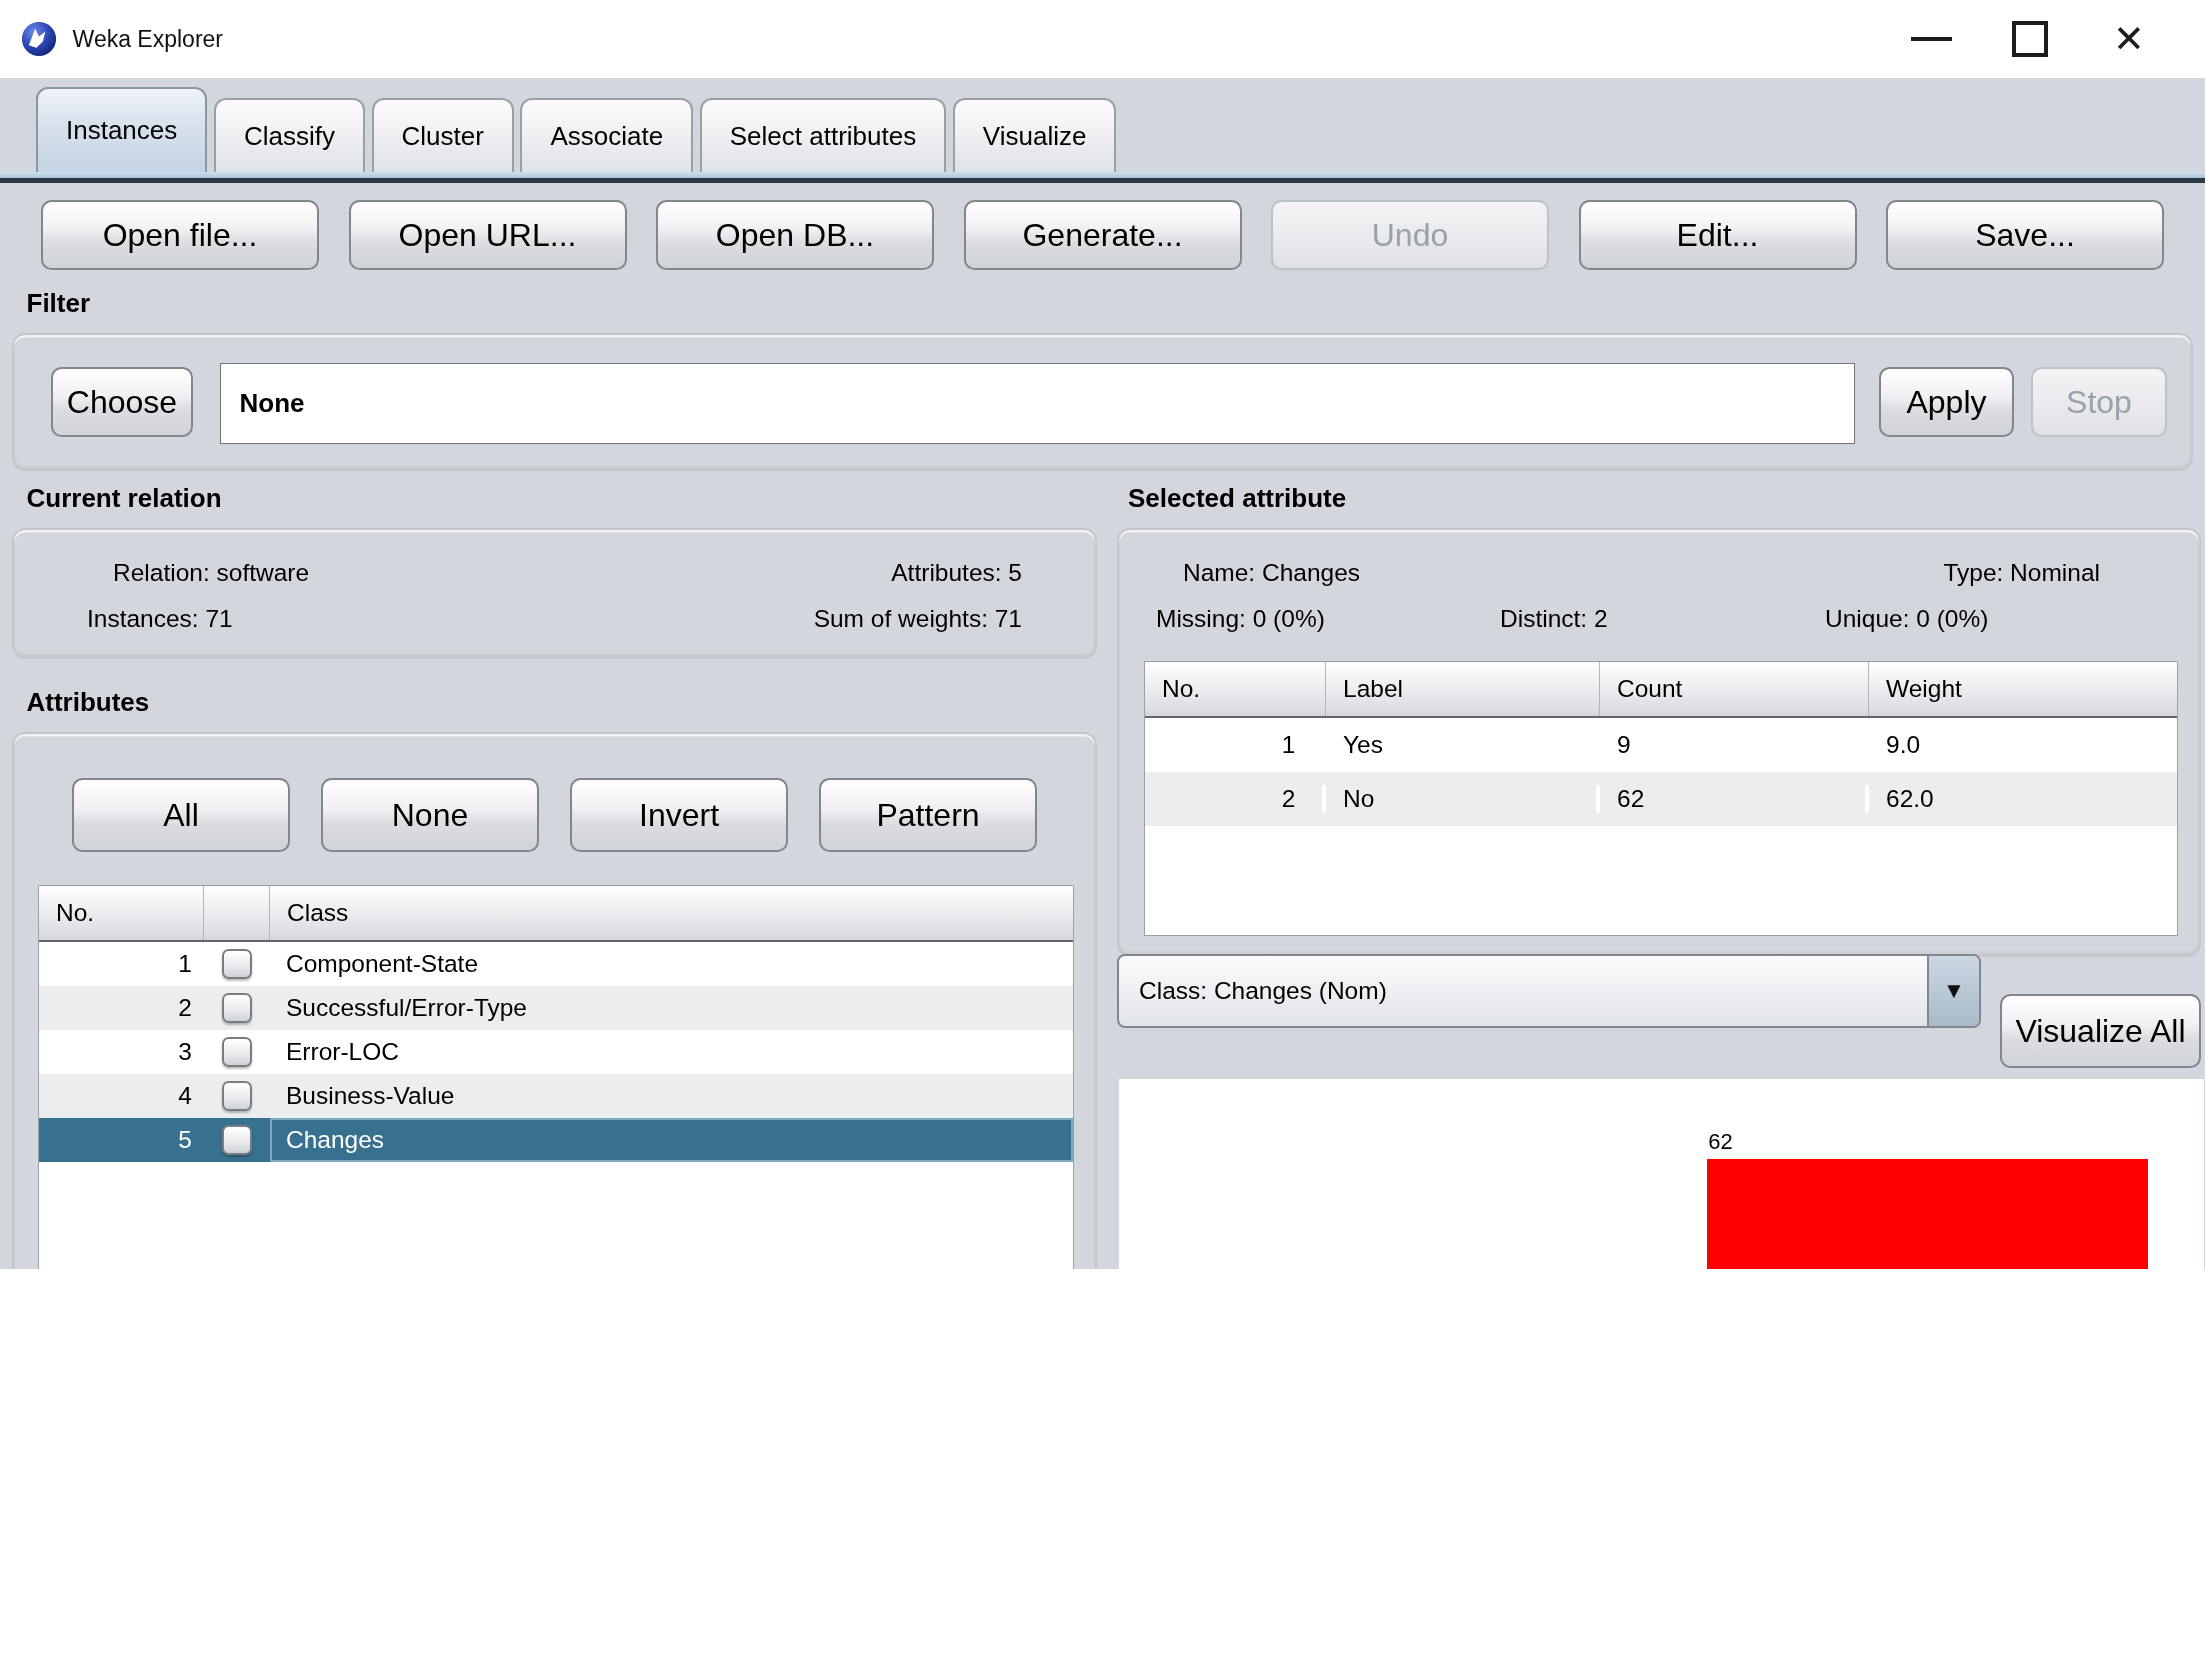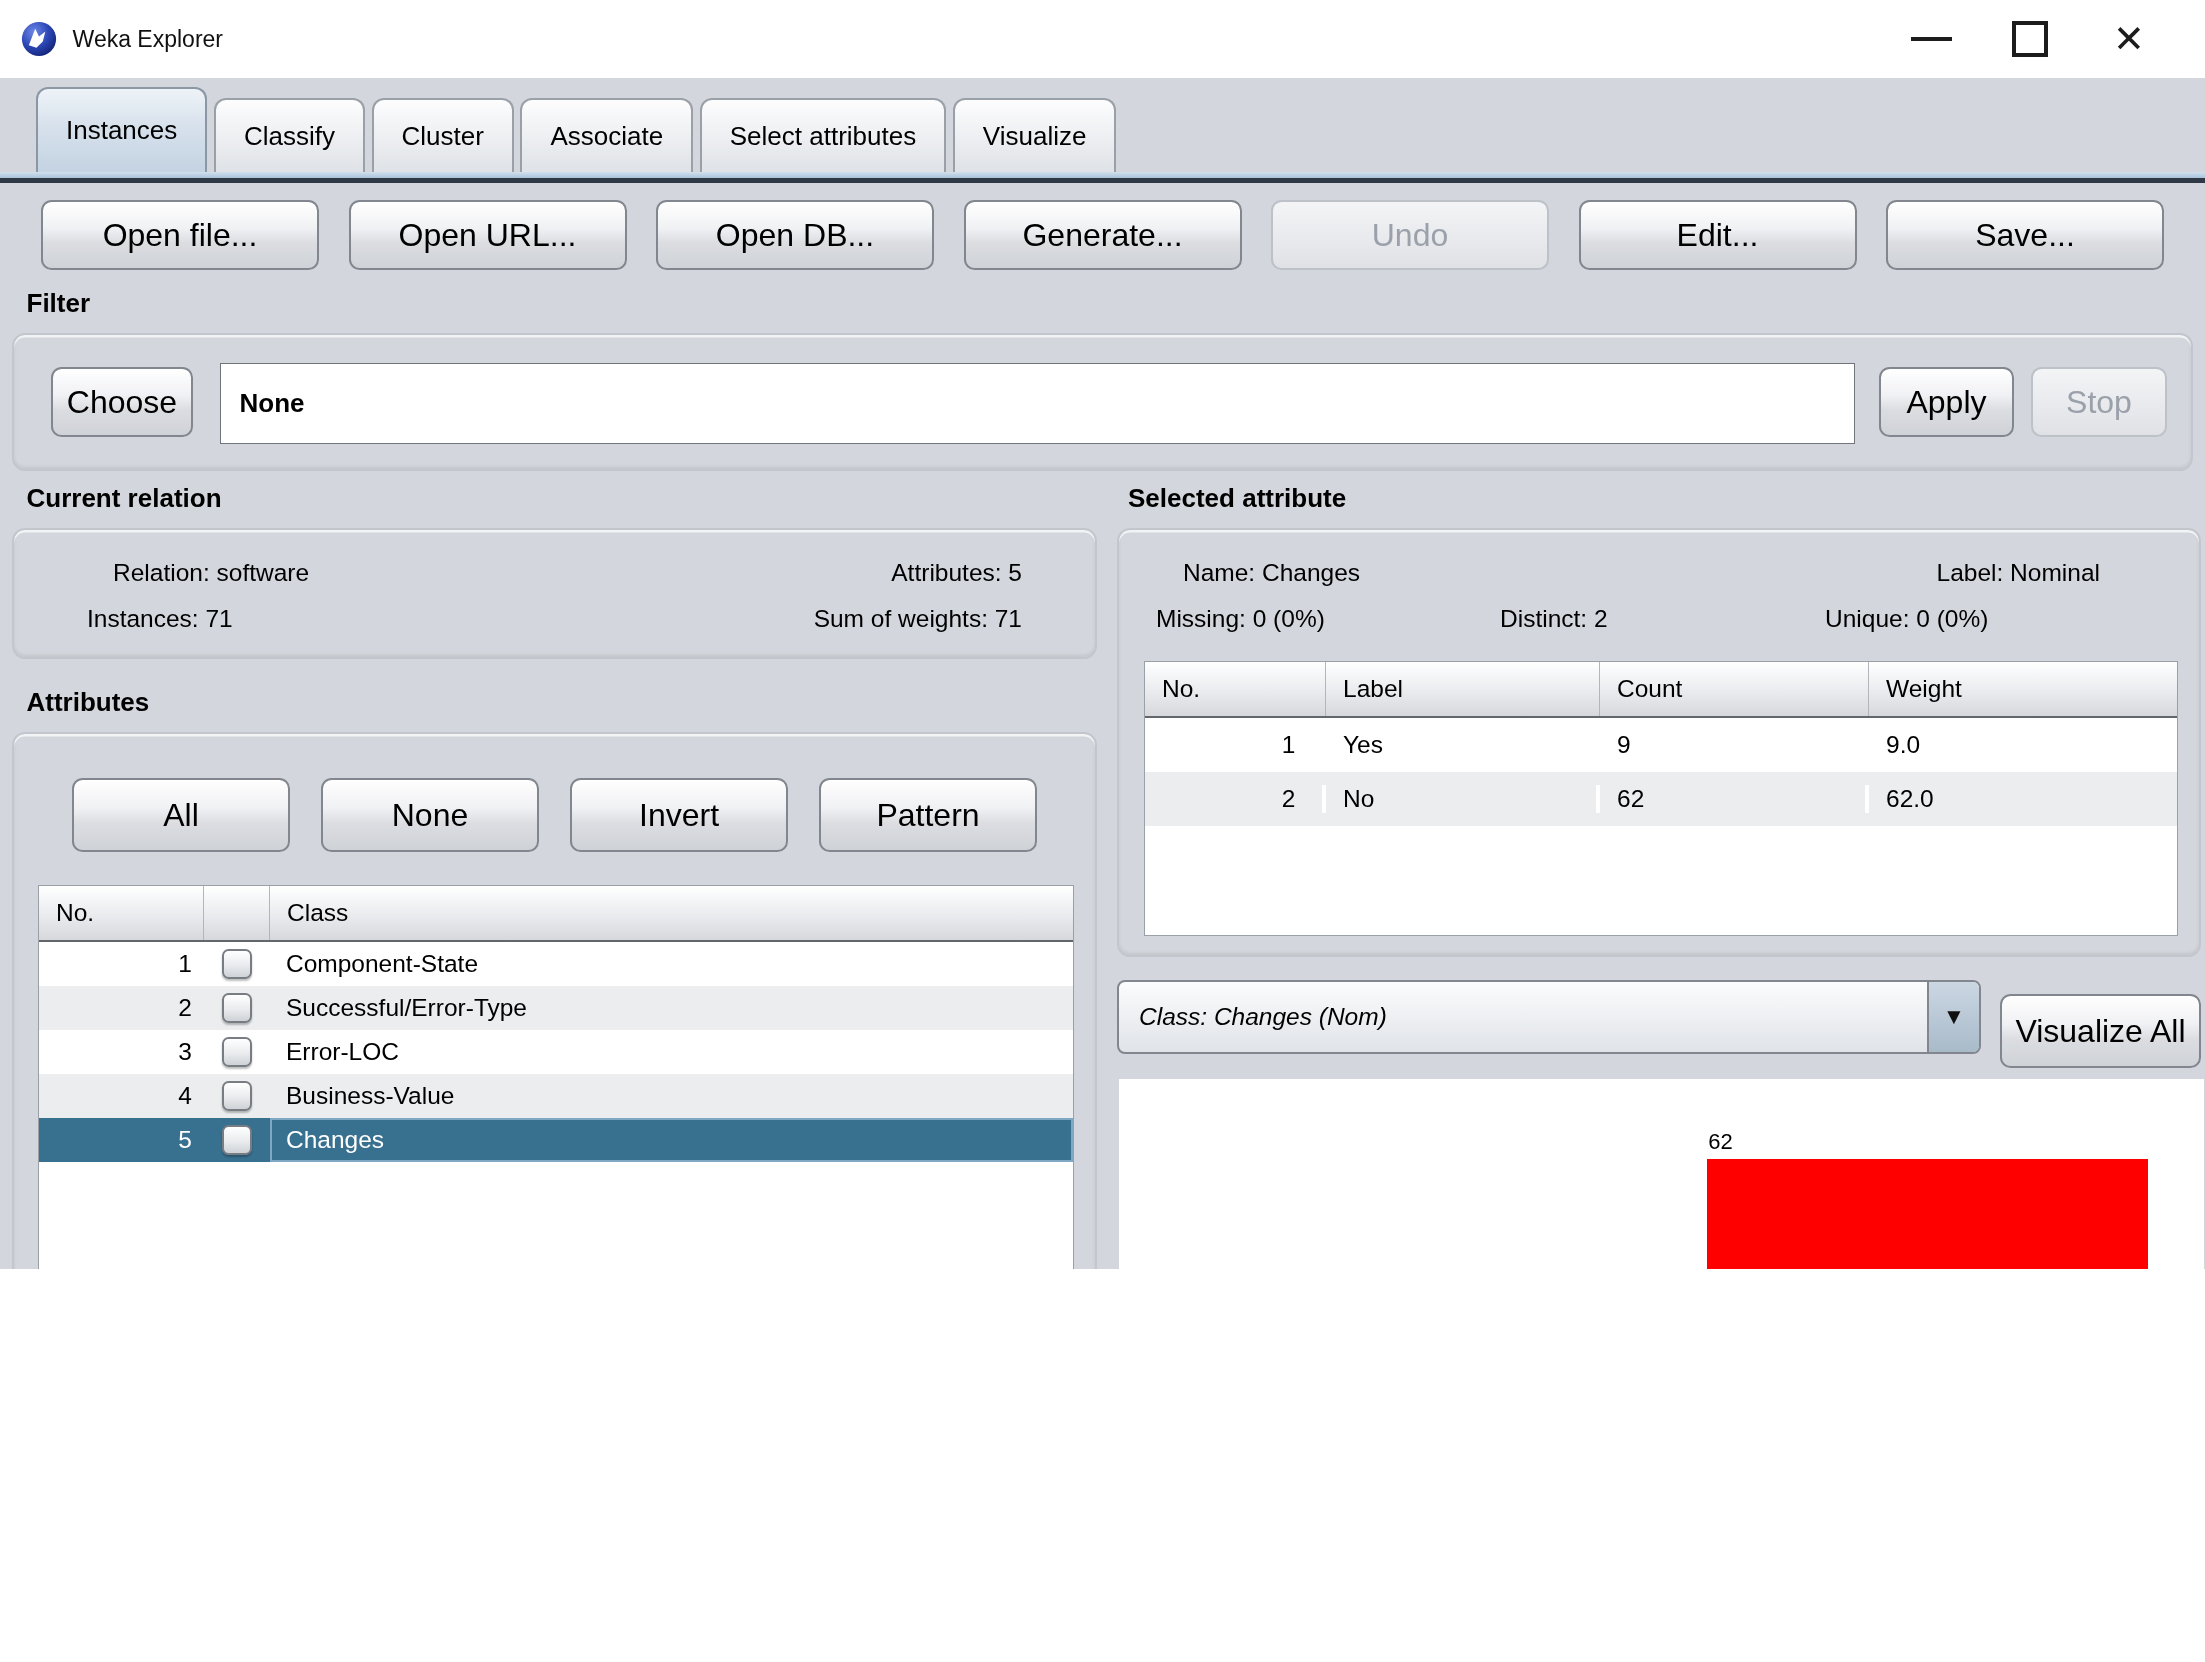--- a/index.html
+++ b/index.html
@@ -193,21 +193,21 @@
       <div style="position:absolute;top:75px;left:0;width:100%;display:flex;justify-content:space-between;padding:0 73px;">
         <span class="kv">Instances:  71</span>
         <span class="kv">Sum of weights:  71</span>
       </div>
     </div>
 
     <div class="section-label" style="top:405px;left:1128px;">Selected attribute</div>
     <div class="group" style="top:450px;left:1117px;width:1084px;height:429px;">
       <div style="position:absolute;top:29px;left:0;width:100%;display:flex;justify-content:space-between;padding:0 99px 0 64px;">
         <span class="kv">Name:  Changes</span>
-        <span class="kv">Label:  Nominal</span>
+        <span class="kv">Type:  Nominal</span>
       </div>
       <span class="kv" style="position:absolute;top:75px;left:37px;">Missing:  0 (0%)</span>
       <span class="kv" style="position:absolute;top:75px;left:381px;">Distinct:  2</span>
       <span class="kv" style="position:absolute;top:75px;left:706px;">Unique:  0 (0%)</span>
 
       <div class="tablebox stats-table" style="left:25px;top:131px;width:1034px;height:275px;">
         <div class="thead">
           <div class="th sh-no">No.</div>
           <div class="th sh-label">Label</div>
           <div class="th sh-count">Count</div>
@@ -276,21 +276,21 @@
           <div class="c-cb">
               <span class="cb"></span>
             </div>
           <div class="c-name">Changes</div>
         </div>
       </div>
 
       <div class="btn disabled" style="position:absolute;left:28px;top:630px;width:1027px;height:66px;">Remove</div>
     </div>
 
-    <div class="combo" style="top:902px;left:1117px;width:864px;height:74px;font-style:italic;">
+    <div class="combo" style="top:876px;left:1117px;width:864px;height:74px;">
       <div class="combo-text">Class: Changes (Nom)</div>
       <div class="combo-arrow">▼</div>
     </div>
     <div class="btn" style="position:absolute;top:916px;left:2000px;width:201px;height:74px;">Visualize All</div>
 
     <div class="chart" style="top:1001px;left:1119px;width:1085px;height:414px;">
       <div class="bar" style="left: 38px; width: 437px; height: 56px; background: rgb(0, 0, 255);">
         <span class="bar-label">9</span>
       </div>
       <div class="bar" style="left: 588px; width: 441px; height: 334px; background: rgb(255, 0, 0);">

